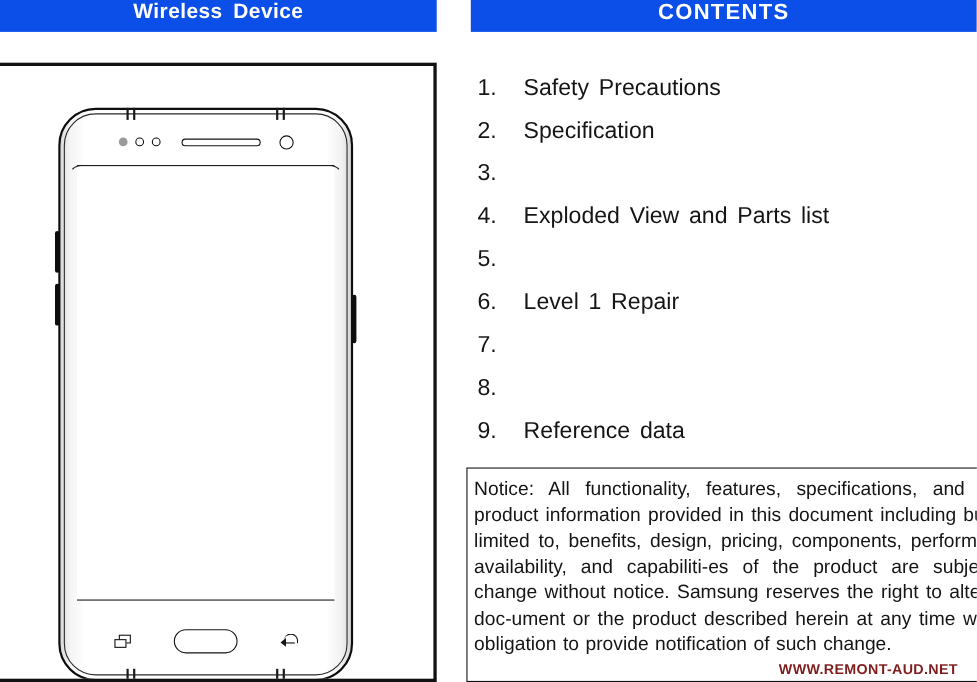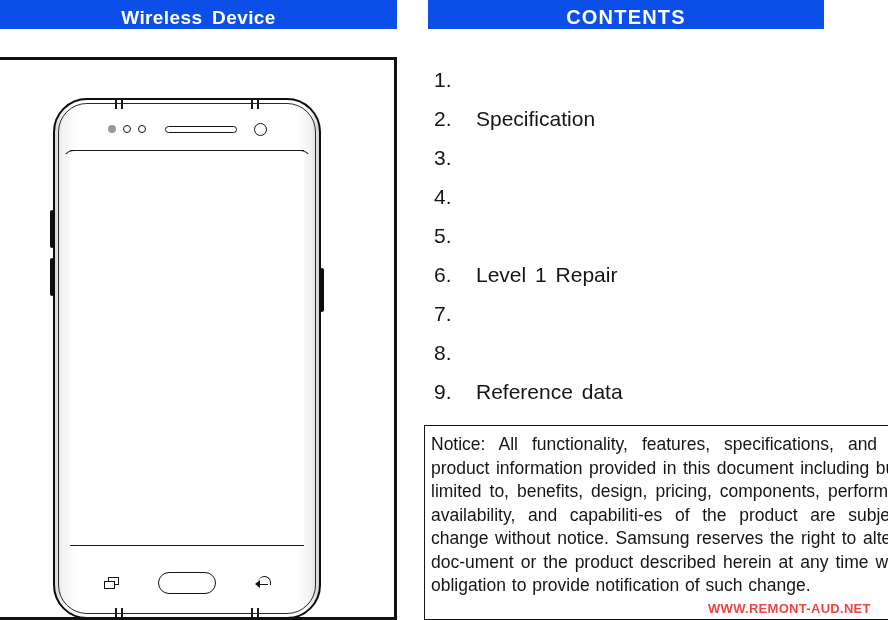--- a/index.html
+++ b/index.html
@@ -16,26 +16,26 @@
     -webkit-font-smoothing: antialiased;
   }
 
   
   .header-bar {
     position: absolute;
     top: 0;
     height: 29px;
     background: #0b4fe8;
     display: flex;
-    align-items: flex-end;
+    align-items: flex-start;
     justify-content: center;
     box-sizing: border-box;
   }
   .header-bar-left  { left: 0;     width: 397px; }
-  .header-bar-right { left: 428px; width: 396px; }
+  .header-bar-right { left: 428px; width: 460px; }
 
   .header-title {
     color: #ffffff;
     font-weight: bold;
     font-size: 19px;
     letter-spacing: 0.4px;
     white-space: nowrap;
     word-spacing: 4px;
   }
   .header-title.contents {
@@ -310,21 +310,21 @@
   }
 
   
   .watermark {
     position: absolute;
     left: 708px;
     top: 601px;
     font-size: 13px;
     font-weight: bold;
     letter-spacing: 0.3px;
-    color: #ef4444;
+    color: #7f1d1d;
     text-shadow:
        1px 0 0 #ffffff, -1px 0 0 #ffffff,
        0 1px 0 #ffffff, 0 -1px 0 #ffffff;
     white-space: nowrap;
   }
 </style>
 </head>
 <body>
 
 <div class="header-bar header-bar-left">
@@ -376,30 +376,32 @@
       </span>
     </div>
   </div>
 </div>
 
 <div class="contents-col">
 
   <div class="toc-list">
     <div class="toc-item">
       <span class="toc-num">1.</span>
+      <span class="toc-label">Safety  Precautions</span>
     </div>
     <div class="toc-item">
       <span class="toc-num">2.</span>
       <span class="toc-label">Specification</span>
     </div>
     <div class="toc-item">
       <span class="toc-num">3.</span>
     </div>
     <div class="toc-item">
       <span class="toc-num">4.</span>
+      <span class="toc-label">Exploded  View  and  Parts  list</span>
     </div>
     <div class="toc-item">
       <span class="toc-num">5.</span>
     </div>
     <div class="toc-item">
       <span class="toc-num">6.</span>
       <span class="toc-label">Level  1  Repair</span>
     </div>
     <div class="toc-item">
       <span class="toc-num">7.</span>

